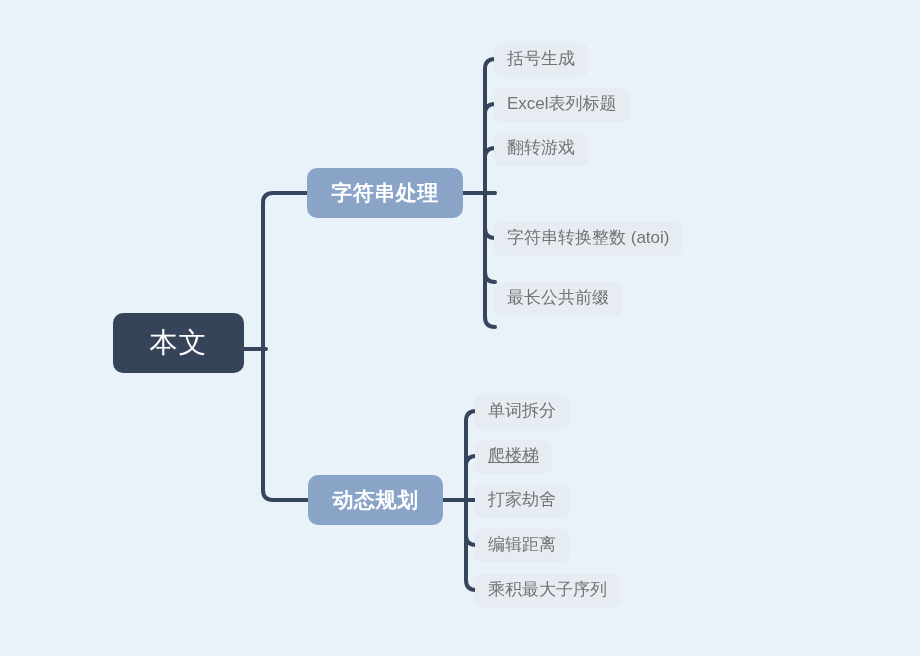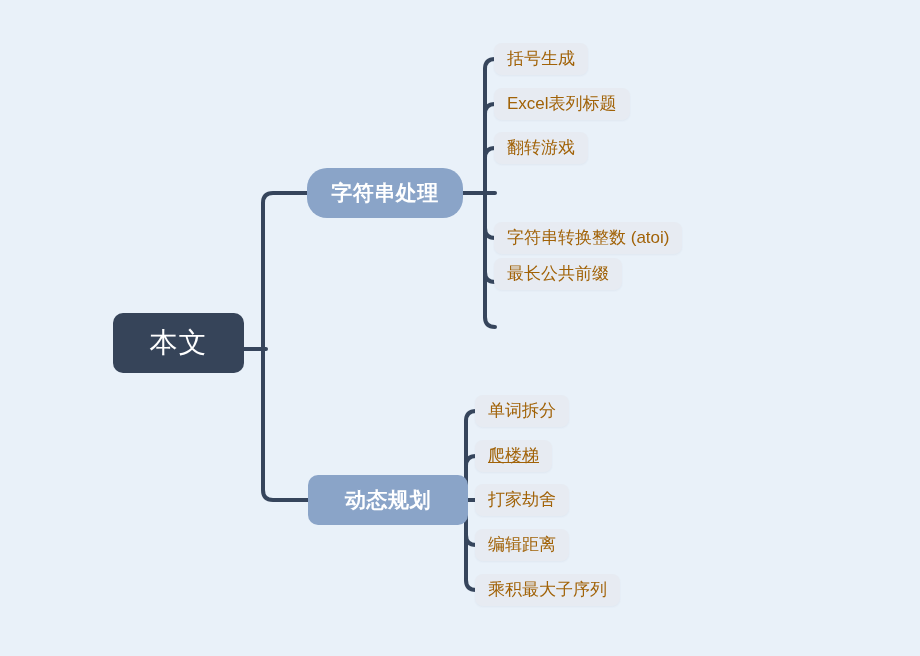--- a/index.html
+++ b/index.html
@@ -44,40 +44,40 @@
     background: #8aa4c8;
     border-radius: 10px;
     color: #ffffff;
     font-size: 21px;
     font-weight: 700;
     display: flex;
     align-items: center;
     justify-content: center;
     letter-spacing: 0.5px;
   }
-  .branch.b1 { left: 307px; top: 168px; width: 156px; border-radius: 20px; }
-  .branch.b2 { left: 308px; top: 475px; width: 160px; }
+  .branch.b1 { left: 307px; top: 168px; width: 156px; }
+  .branch.b2 { left: 308px; top: 475px; width: 135px; }
   .leaf {
     height: 32px;
     background: #e7ebf2;
     border-radius: 8px;
-    color: #a16207;
+    color: #737373;
     font-size: 17px;
     line-height: 32px;
     padding: 0 13px;
     display: inline-block;
     box-shadow: 0 1px 2px rgba(54, 68, 89, 0.05);
   }
   
   .t1 { left: 494px; top: 43px; }
   .t2 { left: 494px; top: 88px; }
   .t3 { left: 494px; top: 132px; }
   .t4 { left: 494px; top: 177px; }
   .t5 { left: 494px; top: 222px; }
-  .t6 { left: 494px; top: 258px; }
+  .t6 { left: 494px; top: 282px; }
   .t7 { left: 494px; top: 311px; }
   
   .d1 { left: 475px; top: 395px; }
   .d2 { left: 475px; top: 440px; text-decoration: underline; }
   .d3 { left: 475px; top: 484px; }
   .d4 { left: 475px; top: 529px; }
   .d5 { left: 475px; top: 574px; }
 </style>
 </head>
 <body>

